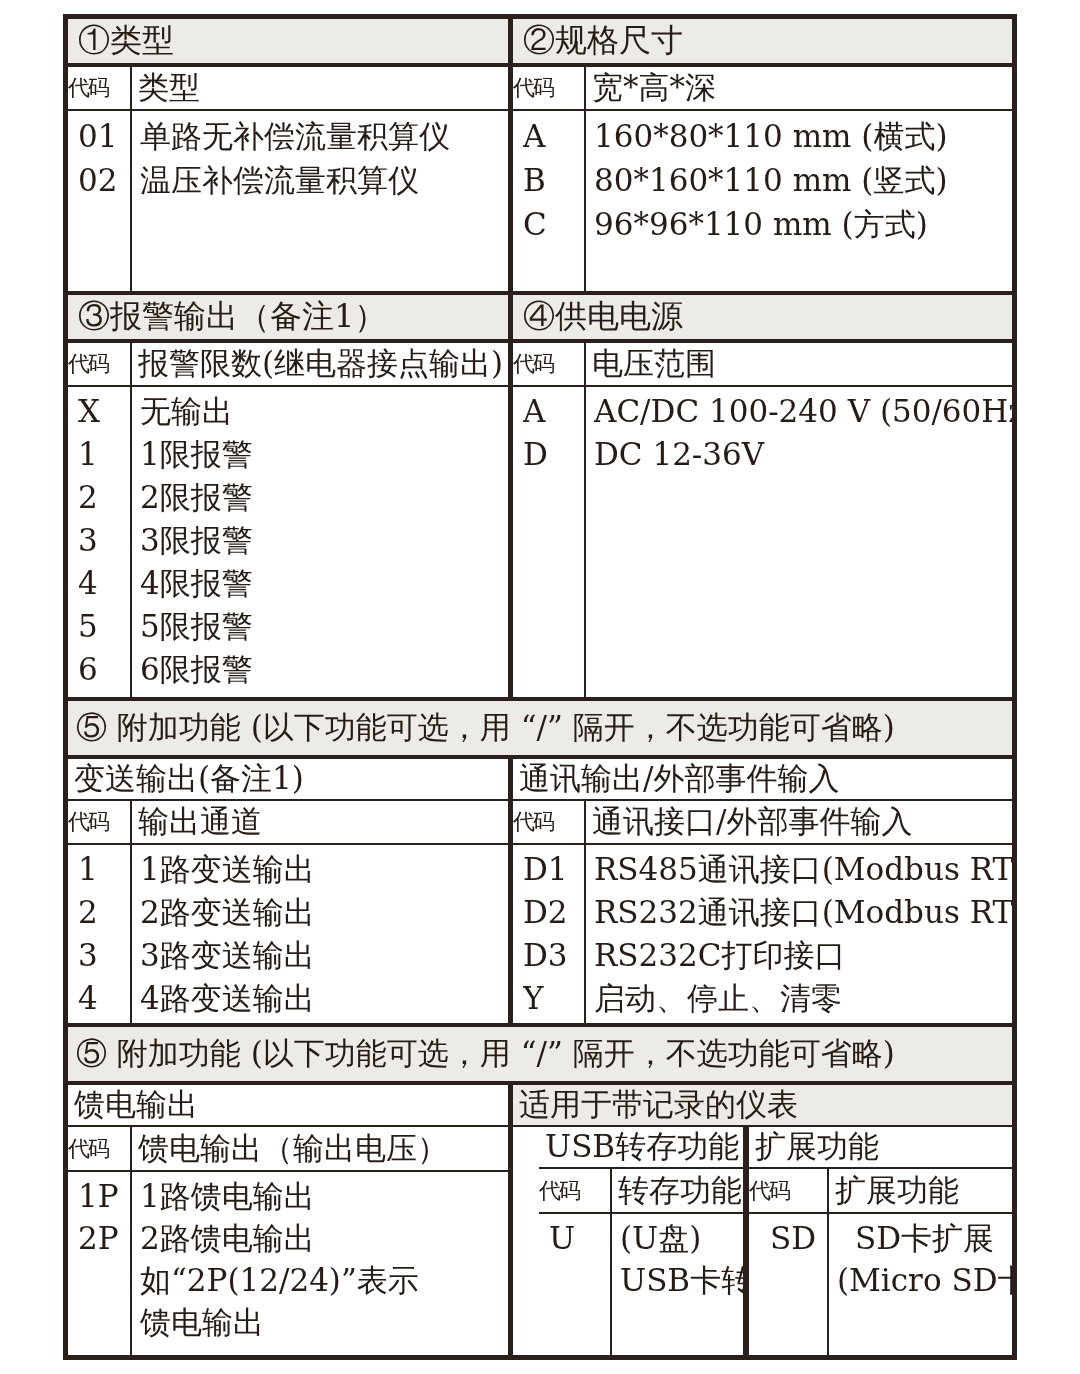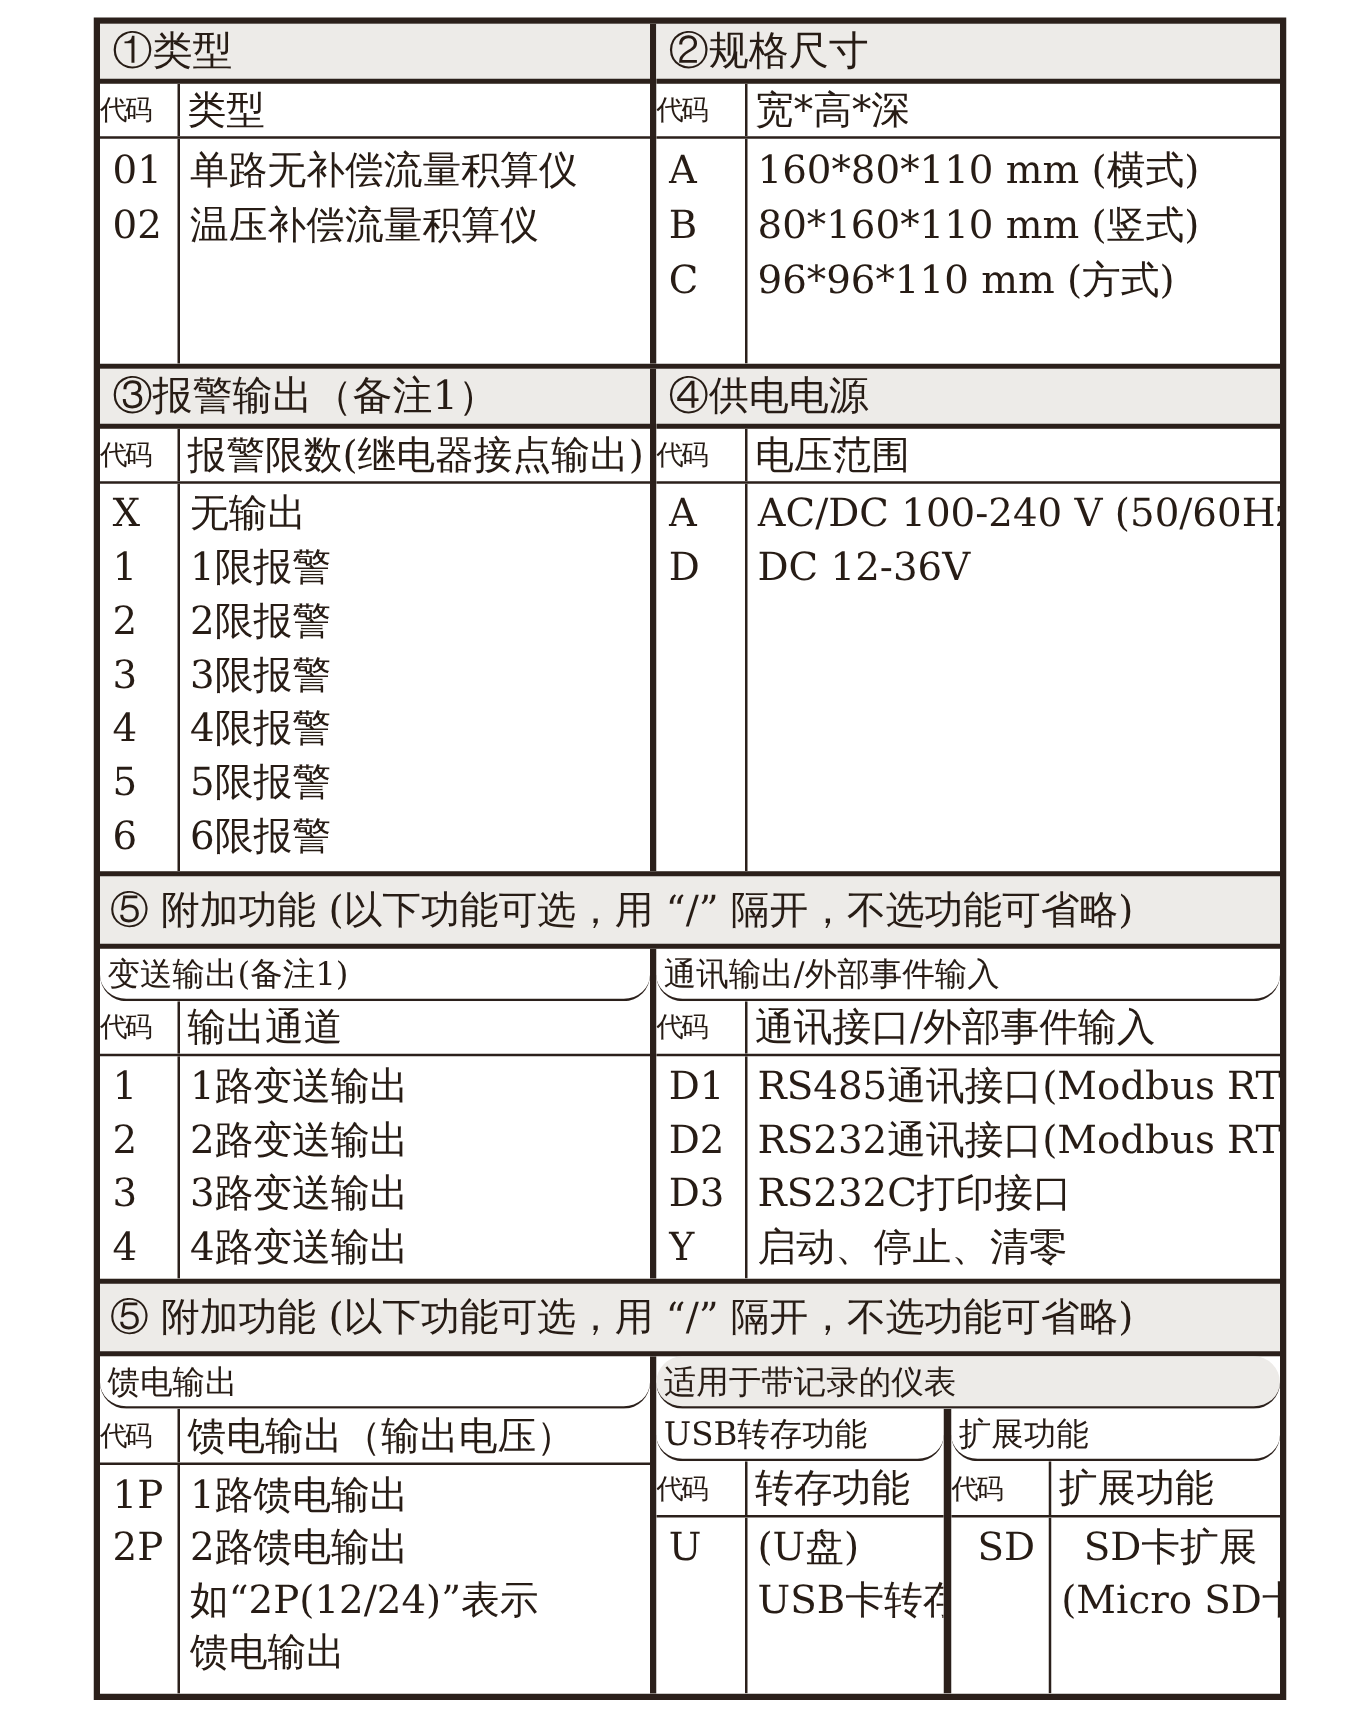--- a/index.html
+++ b/index.html
@@ -11,21 +11,21 @@
   *{margin:0;padding:0;box-sizing:border-box;}
   html,body{background:#ffffff;}
   body{
     width:1080px;height:1374px;position:relative;
     font-family:"DejaVu Serif","Liberation Serif",serif;
     color:var(--text);
   }
   .tbl{
     position:absolute;left:63px;top:14px;width:954px;height:1346px;
     border:5px solid var(--border);
-    display:flex;flex-direction:column;background:var(--white);overflow:hidden;margin-left:12px;
+    display:flex;flex-direction:column;background:var(--white);overflow:hidden;
   }
   .band{display:flex;flex-direction:row;overflow:hidden;}
   .b1{height:272px;}
   .b2{height:406px;border-top:4px solid var(--border);}
   .b4{height:264px;}
   .b6{flex:1;}
   .sec-band{
     height:62px;flex:0 0 auto;
     border-top:4px solid var(--border);border-bottom:4px solid var(--border);
     background:var(--header-bg);
@@ -38,22 +38,22 @@
   .vdiv{width:5px;flex:0 0 auto;background:var(--border);}
   .vdiv2{width:6px;flex:0 0 auto;background:var(--border);}
   .sec-hdr{
     height:48px;flex:0 0 auto;background:var(--header-bg);
     border-bottom:4px solid var(--border);
     font-size:32px;display:flex;align-items:center;padding-left:10px;
     white-space:nowrap;overflow:hidden;
   }
   .sub-hdr{
     height:42px;flex:0 0 auto;border-bottom:2px solid var(--border);
-    font-size:26px;display:flex;align-items:center;padding-left:6px;
-    white-space:nowrap;overflow:hidden;border-radius:21px;
+    font-size:31px;display:flex;align-items:center;padding-left:6px;
+    white-space:nowrap;overflow:hidden;
   }
   .sub-hdr.gray{background:var(--header-bg);}
   .col-hdr{
     display:flex;flex-direction:row;border-bottom:2px solid var(--border);
     font-size:31px;flex:0 0 auto;height:44px;overflow:hidden;
   }
   .b6 .col-hdr{height:45px;}
   .code-cell{
     width:64px;flex:0 0 auto;border-right:2px solid var(--border);
     display:flex;align-items:center;font-size:22px;letter-spacing:-2px;
@@ -74,21 +74,21 @@
   .right .codecol{width:73px;}
   .subtbl .codecol{width:73px;}
   .subtbl.ext .codecol{width:80px;}
   .valcol{flex:1;padding:3px 0 0 8px;overflow:hidden;}
   .line{height:44px;line-height:44px;white-space:nowrap;overflow:hidden;}
   .b2 .line{height:43px;line-height:43px;}
   .b4 .line{height:43px;line-height:43px;}
   .b6 .line{height:42px;line-height:42px;}
   .subtables{flex:1;display:flex;flex-direction:row;overflow:hidden;}
   .subtbl{display:flex;flex-direction:column;overflow:hidden;}
-  .subtbl.usb{width:230px;flex:0 0 auto;}
+  .subtbl.usb{width:230px;flex:0 0 auto;padding-left:26px;}
   .subtbl.ext{flex:1;text-align:center;}
 </style>
 </head>
 <body>
 
 <div class="tbl">
 
   <div class="band b1">
     <div class="half left">
       <div class="sec-hdr">①类型</div>

